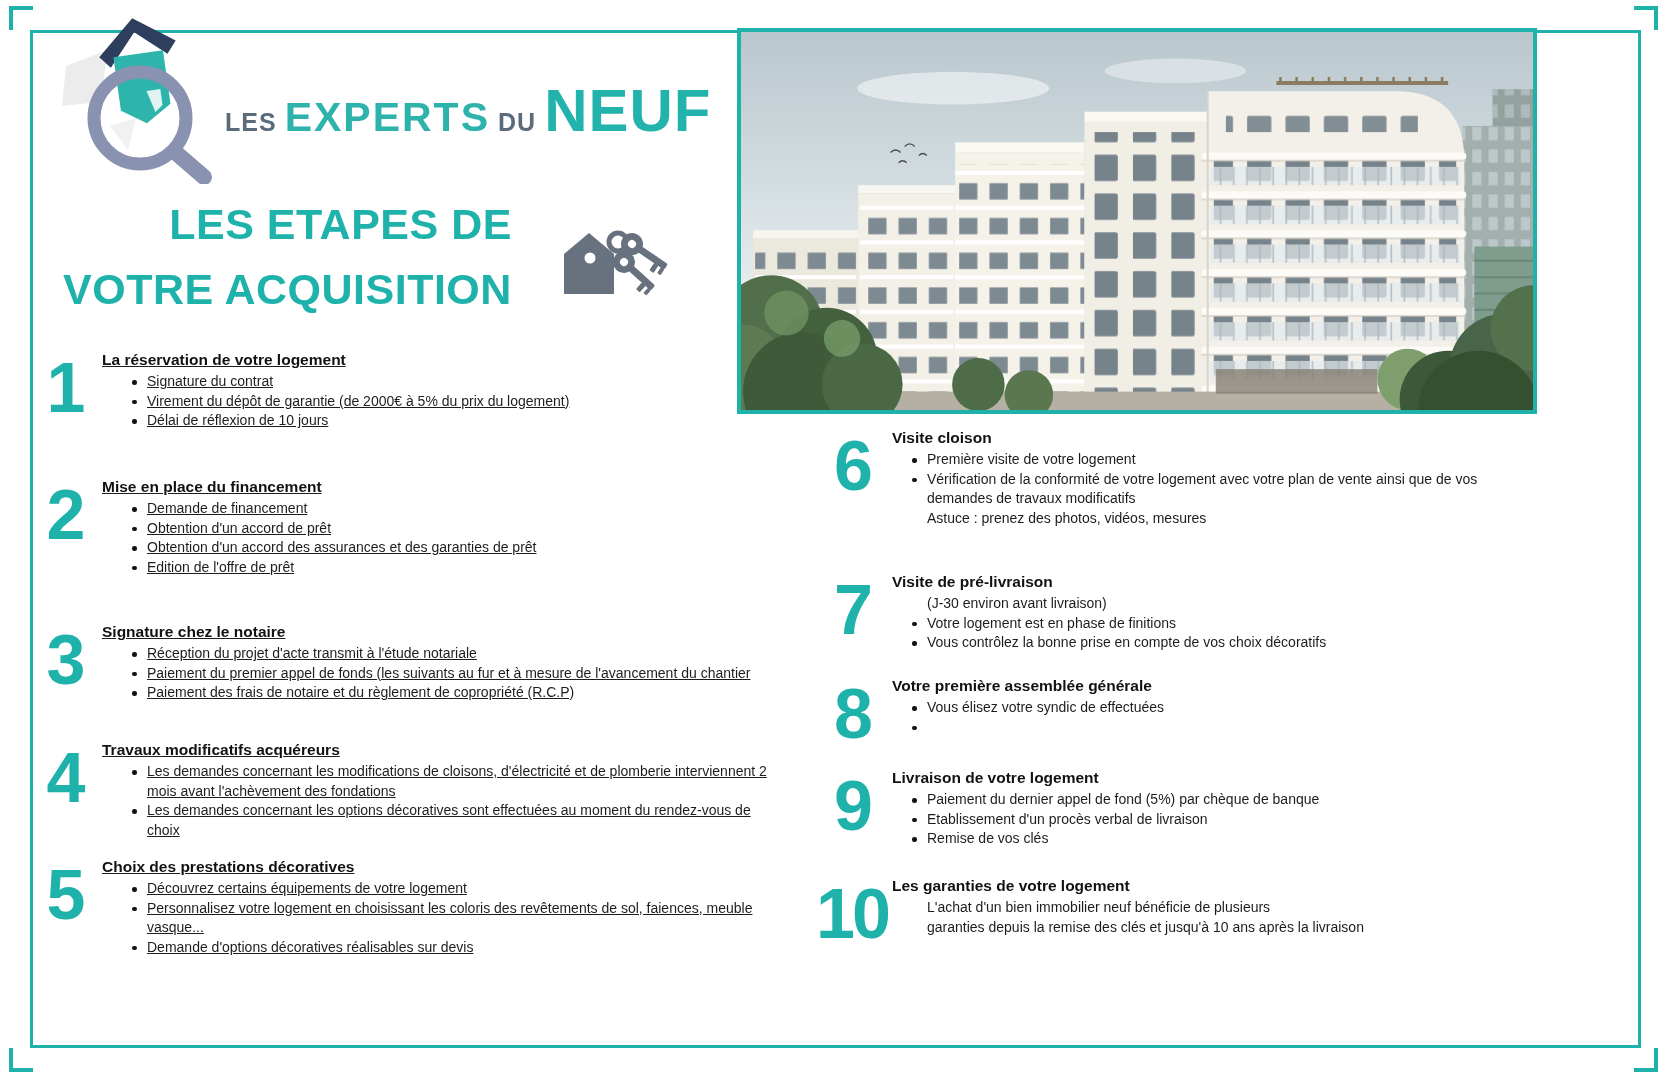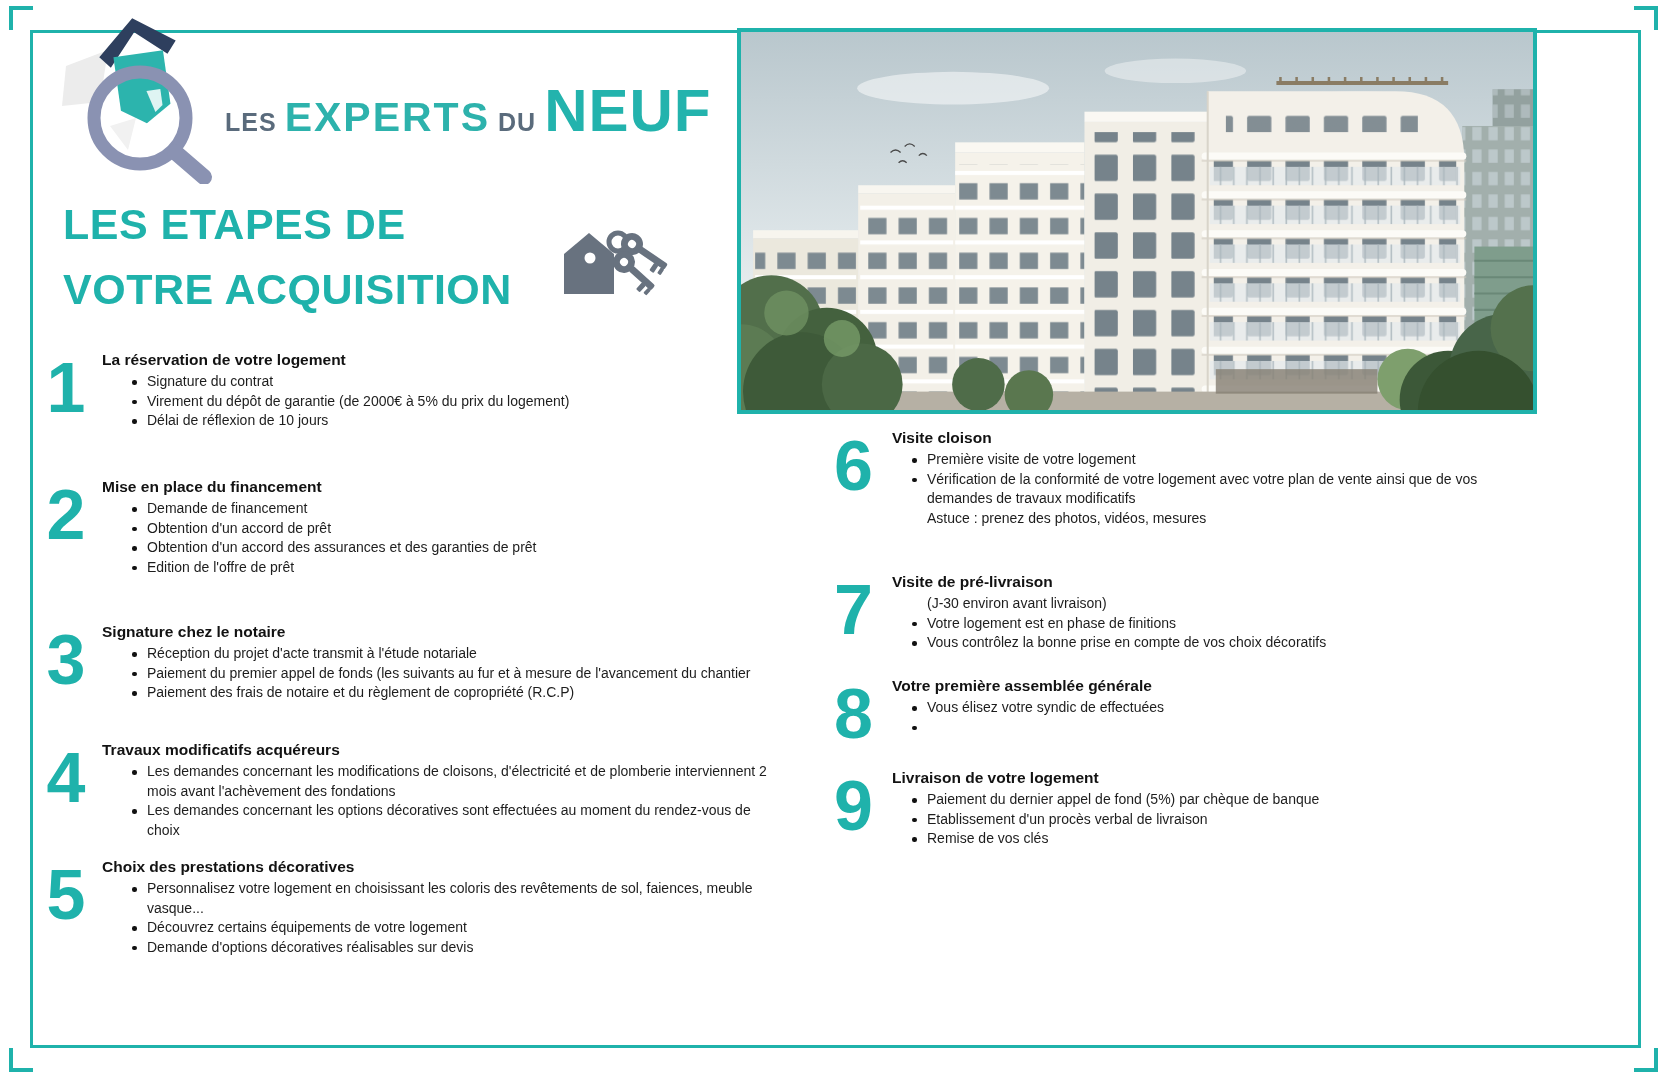--- a/index.html
+++ b/index.html
@@ -24,21 +24,21 @@
     border:3px solid var(--accent);box-sizing:border-box;}
   
   .logo-icon{position:absolute;left:52px;top:4px;width:168px;height:180px;}
   .logo-text{position:absolute;left:220px;top:76px;white-space:nowrap;}
   .logo-text span{display:inline-block;vertical-align:baseline;}
   .lw-small{font-size:25px;font-weight:600;color:var(--logo-gray);letter-spacing:1px;margin:0 5px;}
   .lw-big{font-size:41px;font-weight:700;color:#2db2ac;letter-spacing:2px;margin:0 3px;}
   .lw-big2{font-size:60px;font-weight:700;color:#23b3ad;letter-spacing:1px;margin:0 3px;}
   
   .main-title{position:absolute;left:63px;top:192px;color:var(--accent);
-    font-size:43px;font-weight:700;line-height:65px;letter-spacing:0.5px;}
+    font-size:43px;font-weight:700;line-height:65px;letter-spacing:0.5px;text-align:right;}
   .keys-icon{position:absolute;left:556px;top:218px;width:120px;height:84px;}
   
   .photo{position:absolute;left:737px;top:28px;width:800px;height:386px;
     border:4px solid var(--accent);box-sizing:border-box;background:#dfe7ea;}
   .photo svg{display:block;width:792px;height:378px;}
   
   .col{position:absolute;top:0;height:1080px;}
   #col-left{left:40px;width:800px;}
   #col-right{left:815px;width:745px;}
   .step{position:absolute;left:0;display:flex;align-items:flex-start;width:100%;}
@@ -50,21 +50,21 @@
   #col-right .step:nth-child(1){top:428px;}
   #col-right .step:nth-child(2){top:572px;}
   #col-right .step:nth-child(3){top:676px;}
   #col-right .step:nth-child(4){top:768px;}
   #col-right .step:nth-child(5){top:876px;}
   .step-num{flex:0 0 auto;text-align:center;color:var(--accent);
     font-size:70px;font-weight:700;line-height:0.92;padding-top:6px;}
   #col-left .step-num{width:52px;}
   #col-right .step-num{width:74px;letter-spacing:-3px;}
   .step-body{flex:1 1 auto;min-width:0;}
-  #col-left .step-body{padding-left:10px;max-width:680px;}
+  #col-left .step-body{padding-left:10px;max-width:680px;text-decoration:underline;}
   #col-right .step-body{padding-left:3px;max-width:640px;}
   .step-title{font-size:15.5px;font-weight:700;color:#121212;line-height:20px;margin-bottom:2px;}
   .item{position:relative;font-size:14px;line-height:19.5px;color:var(--ink);}
   #col-left .item{padding-left:45px;}
   #col-right .item{padding-left:35px;}
   .item .dot{position:absolute;top:8px;width:4.5px;height:4.5px;border-radius:50%;background:#111;}
   #col-left .item .dot{left:30px;}
   #col-right .item .dot{left:20px;}
 </style>
 </head>
@@ -283,22 +283,22 @@
       <div class="step-body">
         <div class="step-title">Travaux modificatifs acquéreurs</div>
         <div class="item"><span class="dot"></span><span>Les demandes concernant les modifications de cloisons, d'électricité et de plomberie interviennent 2 mois avant l'achèvement des fondations</span></div>
         <div class="item"><span class="dot"></span><span>Les demandes concernant les options décoratives sont effectuées au moment du rendez-vous de choix</span></div>
       </div>
     </div>
     <div class="step">
       <div class="step-num">5</div>
       <div class="step-body">
         <div class="step-title">Choix des prestations décoratives</div>
+        <div class="item"><span class="dot"></span><span>Découvrez certains équipements de votre logement</span></div>
         <div class="item"><span class="dot"></span><span>Personnalisez votre logement en choisissant les coloris des revêtements de sol, faiences, meuble vasque...</span></div>
-        <div class="item"><span class="dot"></span><span>Découvrez certains équipements de votre logement</span></div>
         <div class="item"><span class="dot"></span><span>Demande d'options décoratives réalisables sur devis</span></div>
       </div>
     </div>
   </div>
 <div id="col-right" class="col">
     <div class="step">
       <div class="step-num">6</div>
       <div class="step-body">
         <div class="step-title">Visite cloison</div>
         <div class="item"><span class="dot"></span><span>Première visite de votre logement</span></div>
@@ -325,13 +325,21 @@
     </div>
     <div class="step">
       <div class="step-num">9</div>
       <div class="step-body">
         <div class="step-title">Livraison de votre logement</div>
         <div class="item"><span class="dot"></span><span>Paiement du dernier appel de fond (5%) par chèque de banque</span></div>
         <div class="item"><span class="dot"></span><span>Etablissement d'un procès verbal de livraison</span></div>
         <div class="item"><span class="dot"></span><span>Remise de vos clés</span></div>
       </div>
     </div>
+    <div class="step">
+      <div class="step-num">10</div>
+      <div class="step-body">
+        <div class="step-title">Les garanties de votre logement</div>
+        <div class="item"><span>L'achat d'un bien immobilier neuf bénéficie de plusieurs</span></div>
+        <div class="item"><span>garanties depuis la remise des clés et jusqu'à 10 ans après la livraison</span></div>
+      </div>
+    </div>
   </div>
 
 </body></html>

